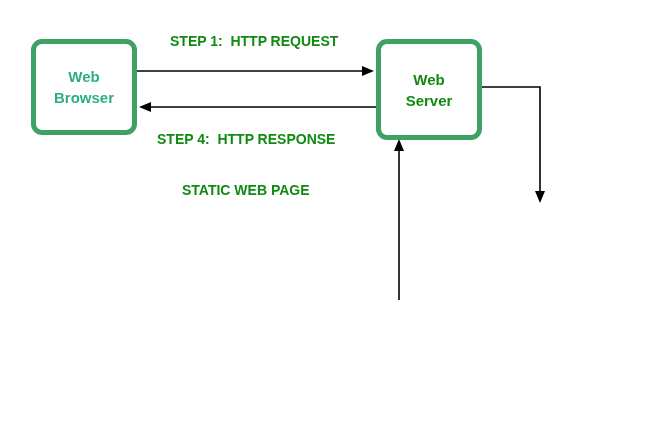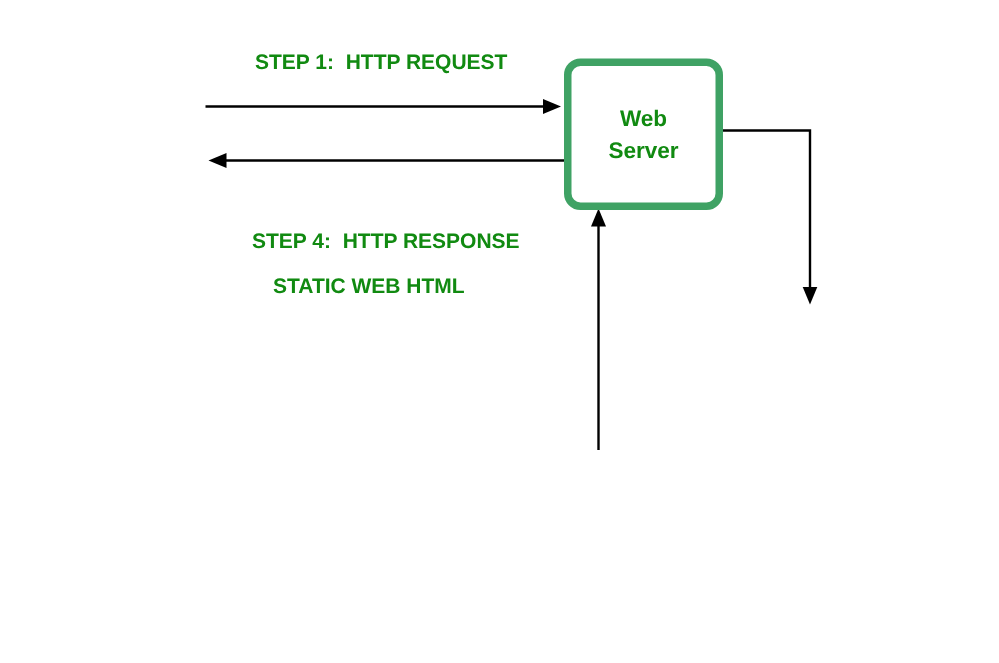--- a/index.html
+++ b/index.html
@@ -50,21 +50,21 @@
   .lbl {
     position: absolute;
     color: var(--dark-green, #118a11);
     font-weight: bold;
     font-size: 14px;
     line-height: 19px;
     white-space: pre-wrap;
     text-align: right;
   }
   .lbl-step1  { left: 170px; top: 32px; }
-  .lbl-step4  { left: 168px; top: 130px; margin-top: 21px; }
+  .lbl-step4  { left: 157px; top: 130px; }
   .lbl-static { left: 182px; top: 181px; }
   .lbl-step2  { left: 461px; top: 216px; width: 205px; }
   .lbl-step3  { left: 224px; top: 320px; width: 225px; }
   .lbl-dynamic{ left: 243px; top: 404px; }
 </style>
 </head>
 <body>
 
 <div class="canvas" style="--bg: #ffffff; --box-border: #3fa264; --browser-text: #2fae7d; --dark-green: #118a11; --arrow: #000000;">
 
@@ -73,27 +73,30 @@
       <marker id="ah" markerUnits="userSpaceOnUse" markerWidth="13" markerHeight="11" refX="1" refY="5" orient="auto">
         <path class="arrowhead" d="M0,0 L12,5 L0,10 Z"></path>
       </marker>
     </defs>
     <path class="arrow" d="M137,71 H363" marker-end="url(#ah)"></path>
     <path class="arrow" d="M376,107 H150" marker-end="url(#ah)"></path>
     <path class="arrow" d="M482,87 H540 V192" marker-end="url(#ah)"></path>
     <path class="arrow" d="M399,300 V150" marker-end="url(#ah)"></path>
   </svg>
 
+  <div class="box box-browser">
+    <span class="box-label">Web Browser</span>
+  </div>
 
   <div class="box box-server">
     <span class="box-label">Web Server</span>
   </div>
 
   <div class="lbl lbl-step1">STEP 1:  HTTP REQUEST</div>
 
   <div class="lbl lbl-step4">STEP 4:  HTTP RESPONSE</div>
 
-  <div class="lbl lbl-static">STATIC WEB HTML</div>
+  <div class="lbl lbl-static">STATIC WEB PAGE</div>
 
 
 
 
 </div>
 
 </body></html>

